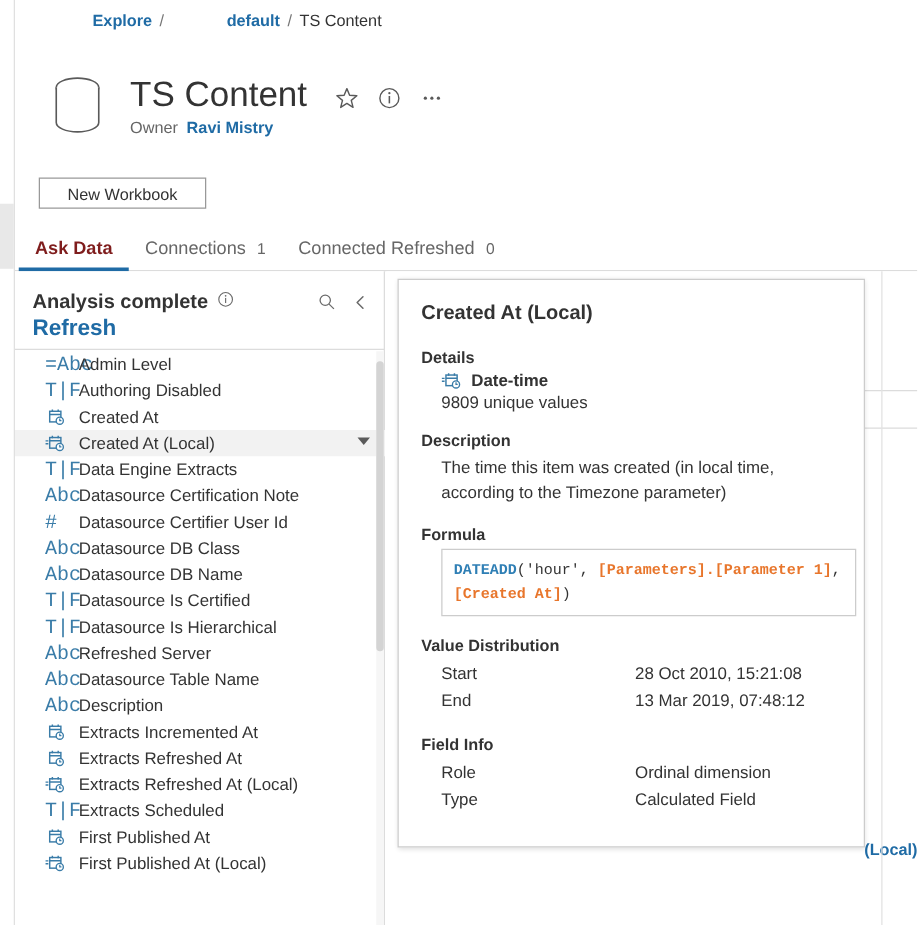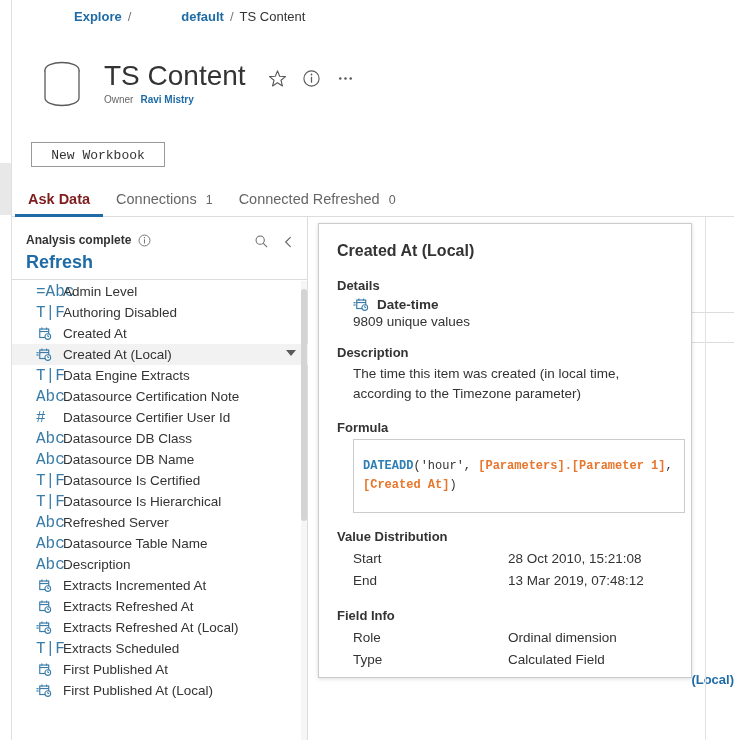--- a/index.html
+++ b/index.html
@@ -42,30 +42,30 @@
     display: flex; align-items: center; gap: 0;
   }
   .ds-title {
     font-size: 28px; color: #333; font-weight: normal; line-height: 36px;
     white-space: nowrap;
   }
   .hdr-icons { display: flex; align-items: center; gap: 14px; margin-left: 22px; margin-top: 4px; }
   .hdr-icon { width: 20px; height: 20px; cursor: pointer; display: flex; align-items: center; justify-content: center; }
   .owner-row {
     position: absolute; left: 104px; top: 94px;
-    font-size: 10px; display: flex; gap: 7px; align-items: center;
+    font-size: 13px; display: flex; gap: 7px; align-items: center;
   }
   .owner-label { color: #666; }
   .owner-name { color: #1f6ba5; font-weight: bold; cursor: pointer; }
 
   .new-wb-btn {
     position: absolute; left: 31px; top: 142px;
     width: 134px; height: 25px;
     border: 1px solid #999; background: #fff;
-    font-size: 13px; color: #333; font-family: Liberation Mono, monospace;
+    font-size: 13px; color: #333; font-family: Liberation Sans, sans-serif;
     cursor: pointer; line-height: 23px; text-align: center;
   }
 
   
   .tabs {
     position: absolute; left: 15px; top: 191px;
     display: flex; align-items: flex-end; gap: 0;
     font-size: 14.5px;
   }
   .tab {
@@ -87,22 +87,22 @@
   .panel {
     position: absolute; left: 12px; top: 217px; width: 296px; height: 523px;
     background: #fff; border-right: 1px solid #dcdcdc;
   }
   .panel-head {
     position: absolute; left: 0; top: 0; width: 296px; height: 63px;
     border-bottom: 1px solid #dcdcdc;
   }
   .analysis-line {
     position: absolute; left: 14px; top: 16px;
-    display: flex; align-items: flex-end; gap: 7px;
-    font-size: 12px; color: #333; font-weight: bold;
+    display: flex; align-items: flex-start; gap: 7px;
+    font-size: 16px; color: #333; font-weight: bold;
   }
   .refresh-link {
     position: absolute; left: 14px; top: 35px;
     font-size: 18px; color: #1f6ba5; font-weight: bold; cursor: pointer;
   }
   .panel-head-icons {
     position: absolute; right: 12px; top: 17px;
     display: flex; align-items: center; gap: 12px;
   }
   .ph-icon { width: 15px; height: 15px; cursor: pointer; display: flex; align-items: center; justify-content: center; }
@@ -178,21 +178,21 @@
     display: flex; align-items: center; gap: 7px;
     font-size: 13.5px; color: #333; font-weight: bold; margin-bottom: 2px;
   }
   .uniq-line { font-size: 13.5px; color: #333; padding-left: 0px; }
   .desc-text {
     font-size: 13.5px; color: #333; line-height: 20px; max-width: 330px;
   }
   .formula-box {
     margin-left: 16px; margin-top: 4px;
     border: 1px solid #cccccc; background: #fff;
-    padding: 17px 9px; width: 332px;
+    padding: 7px 9px; width: 332px;
     font-family: "Liberation Mono", monospace; font-size: 12px; line-height: 19px;
     white-space: pre-wrap; word-break: break-word;
   }
   .tok-fn { color: #2f7fb5; font-weight: bold; }
   .tok-ref { color: #e8762c; font-weight: bold; }
   .tok-str { color: #333; }
   .tok-punc { color: #333; }
   .kv-row {
     display: flex; font-size: 13.5px; color: #333; line-height: 22px; padding-left: 16px;
   }

